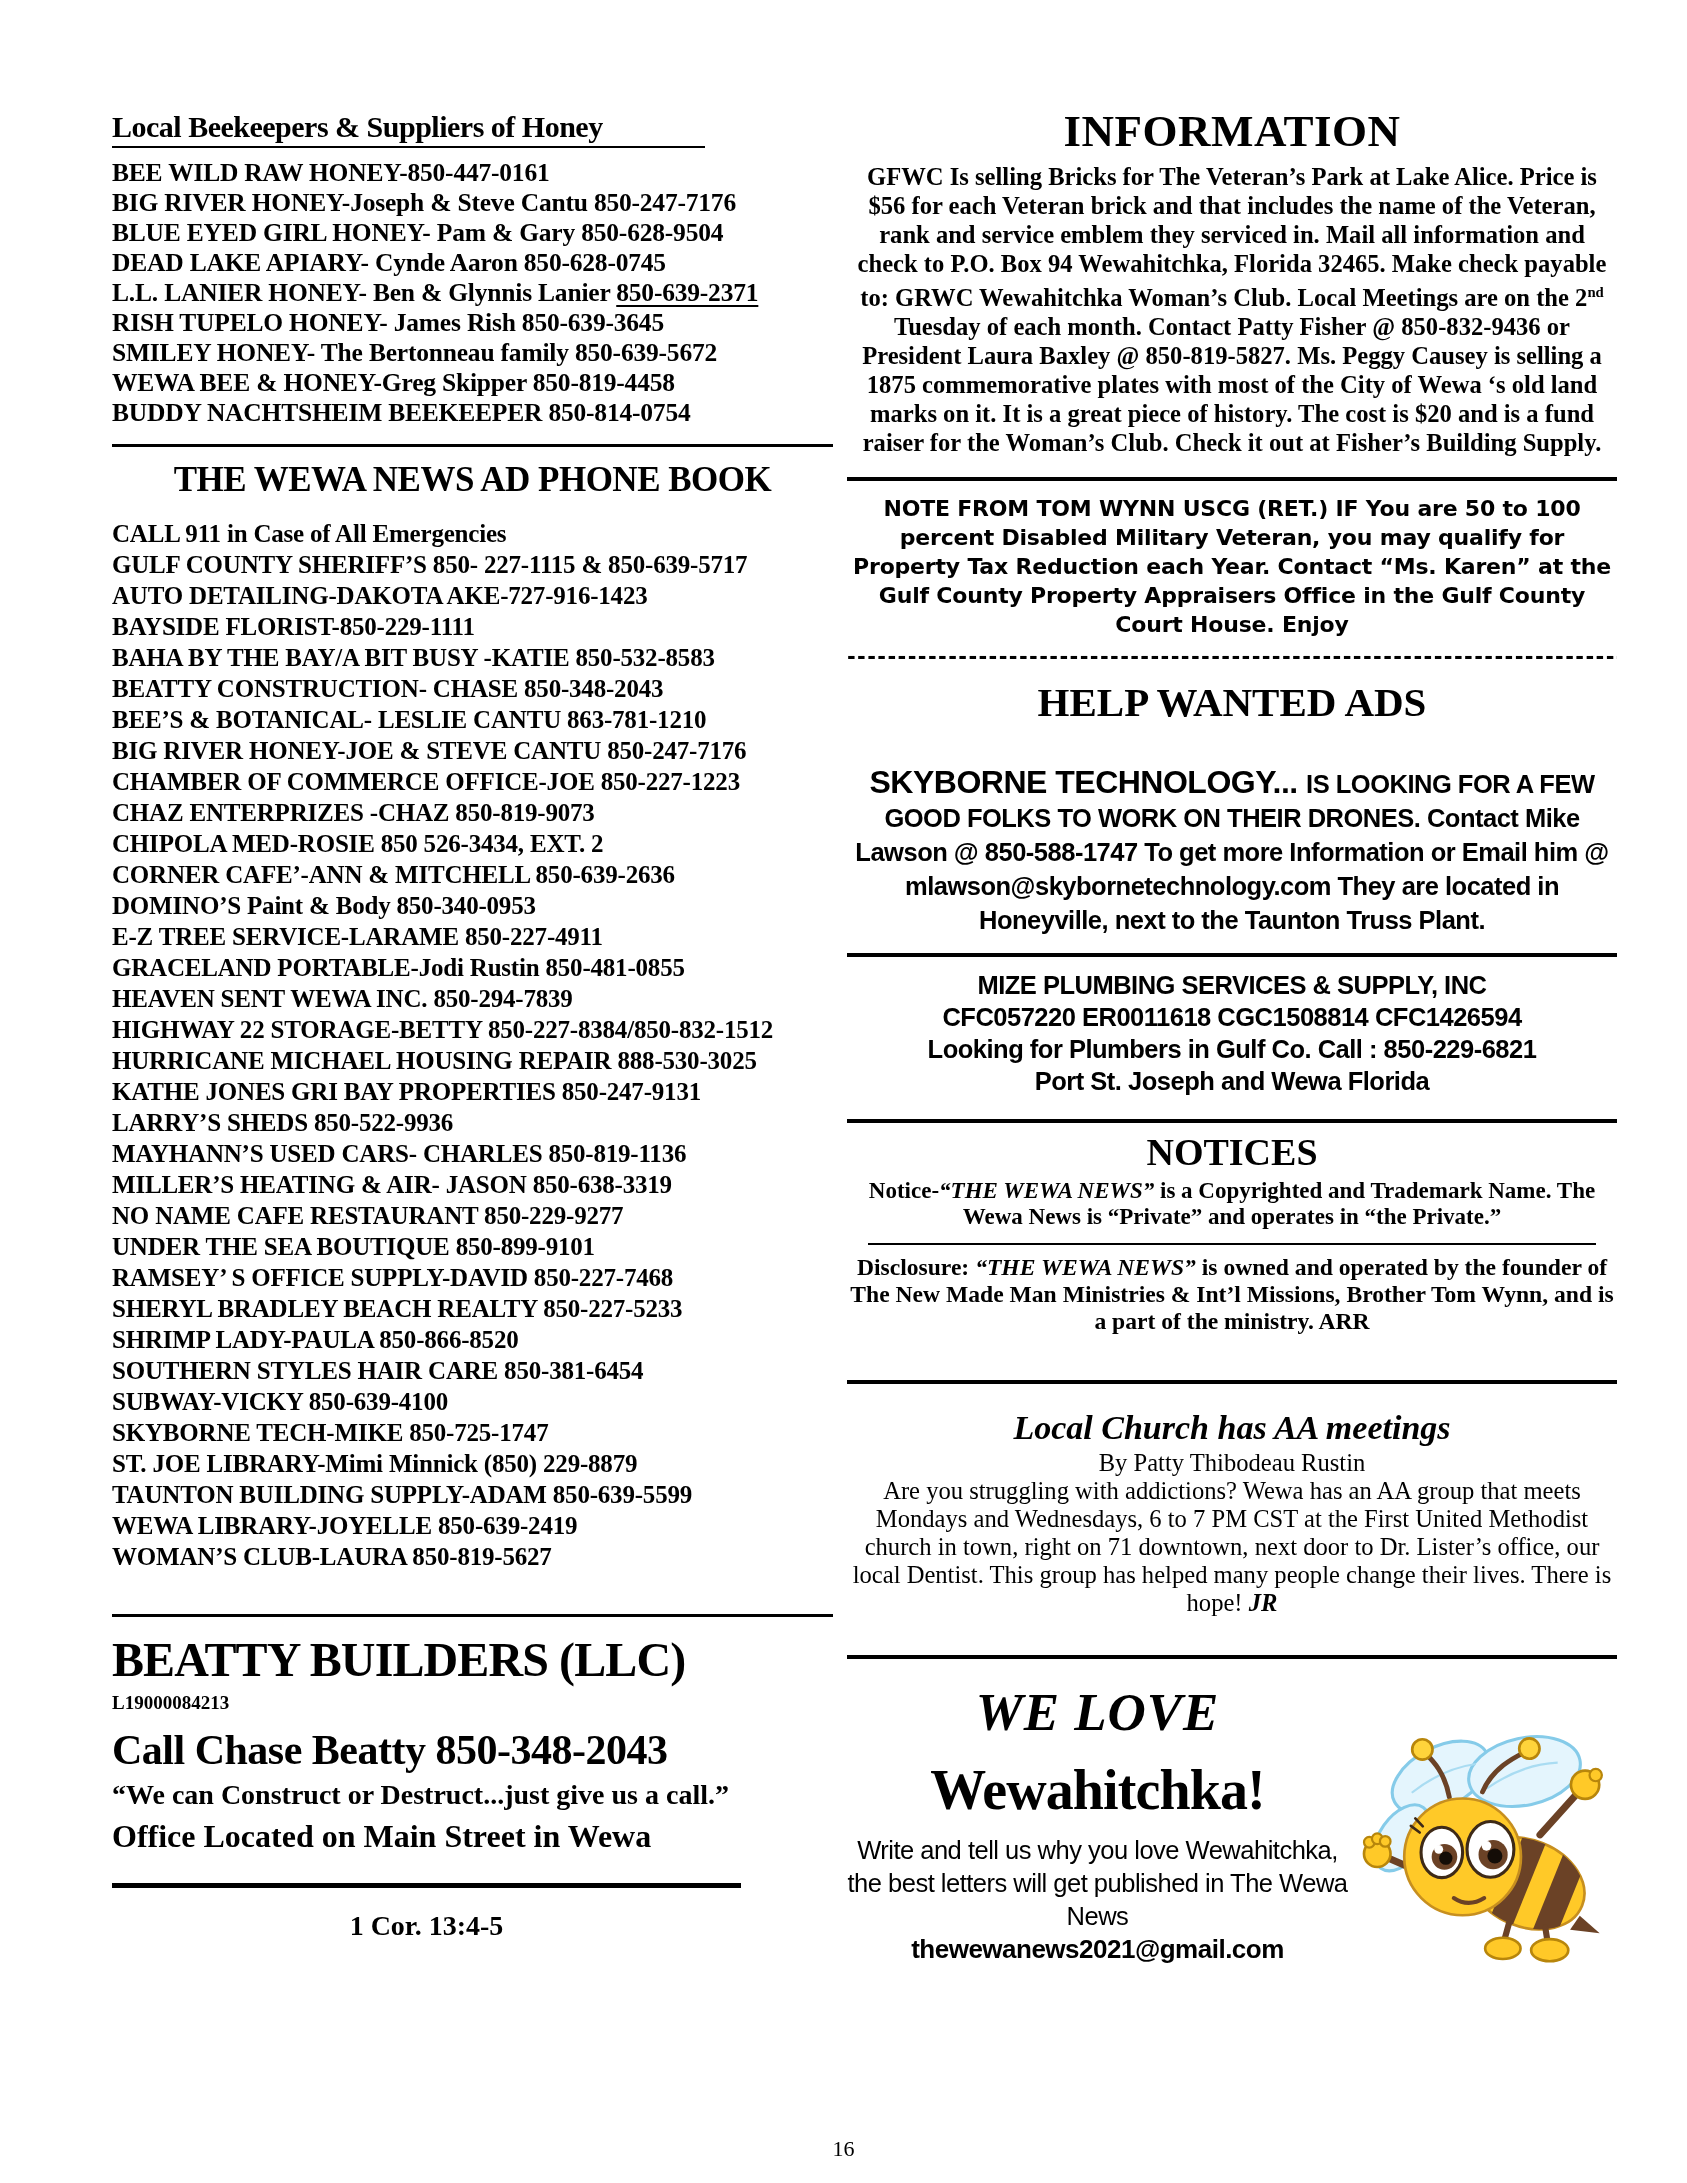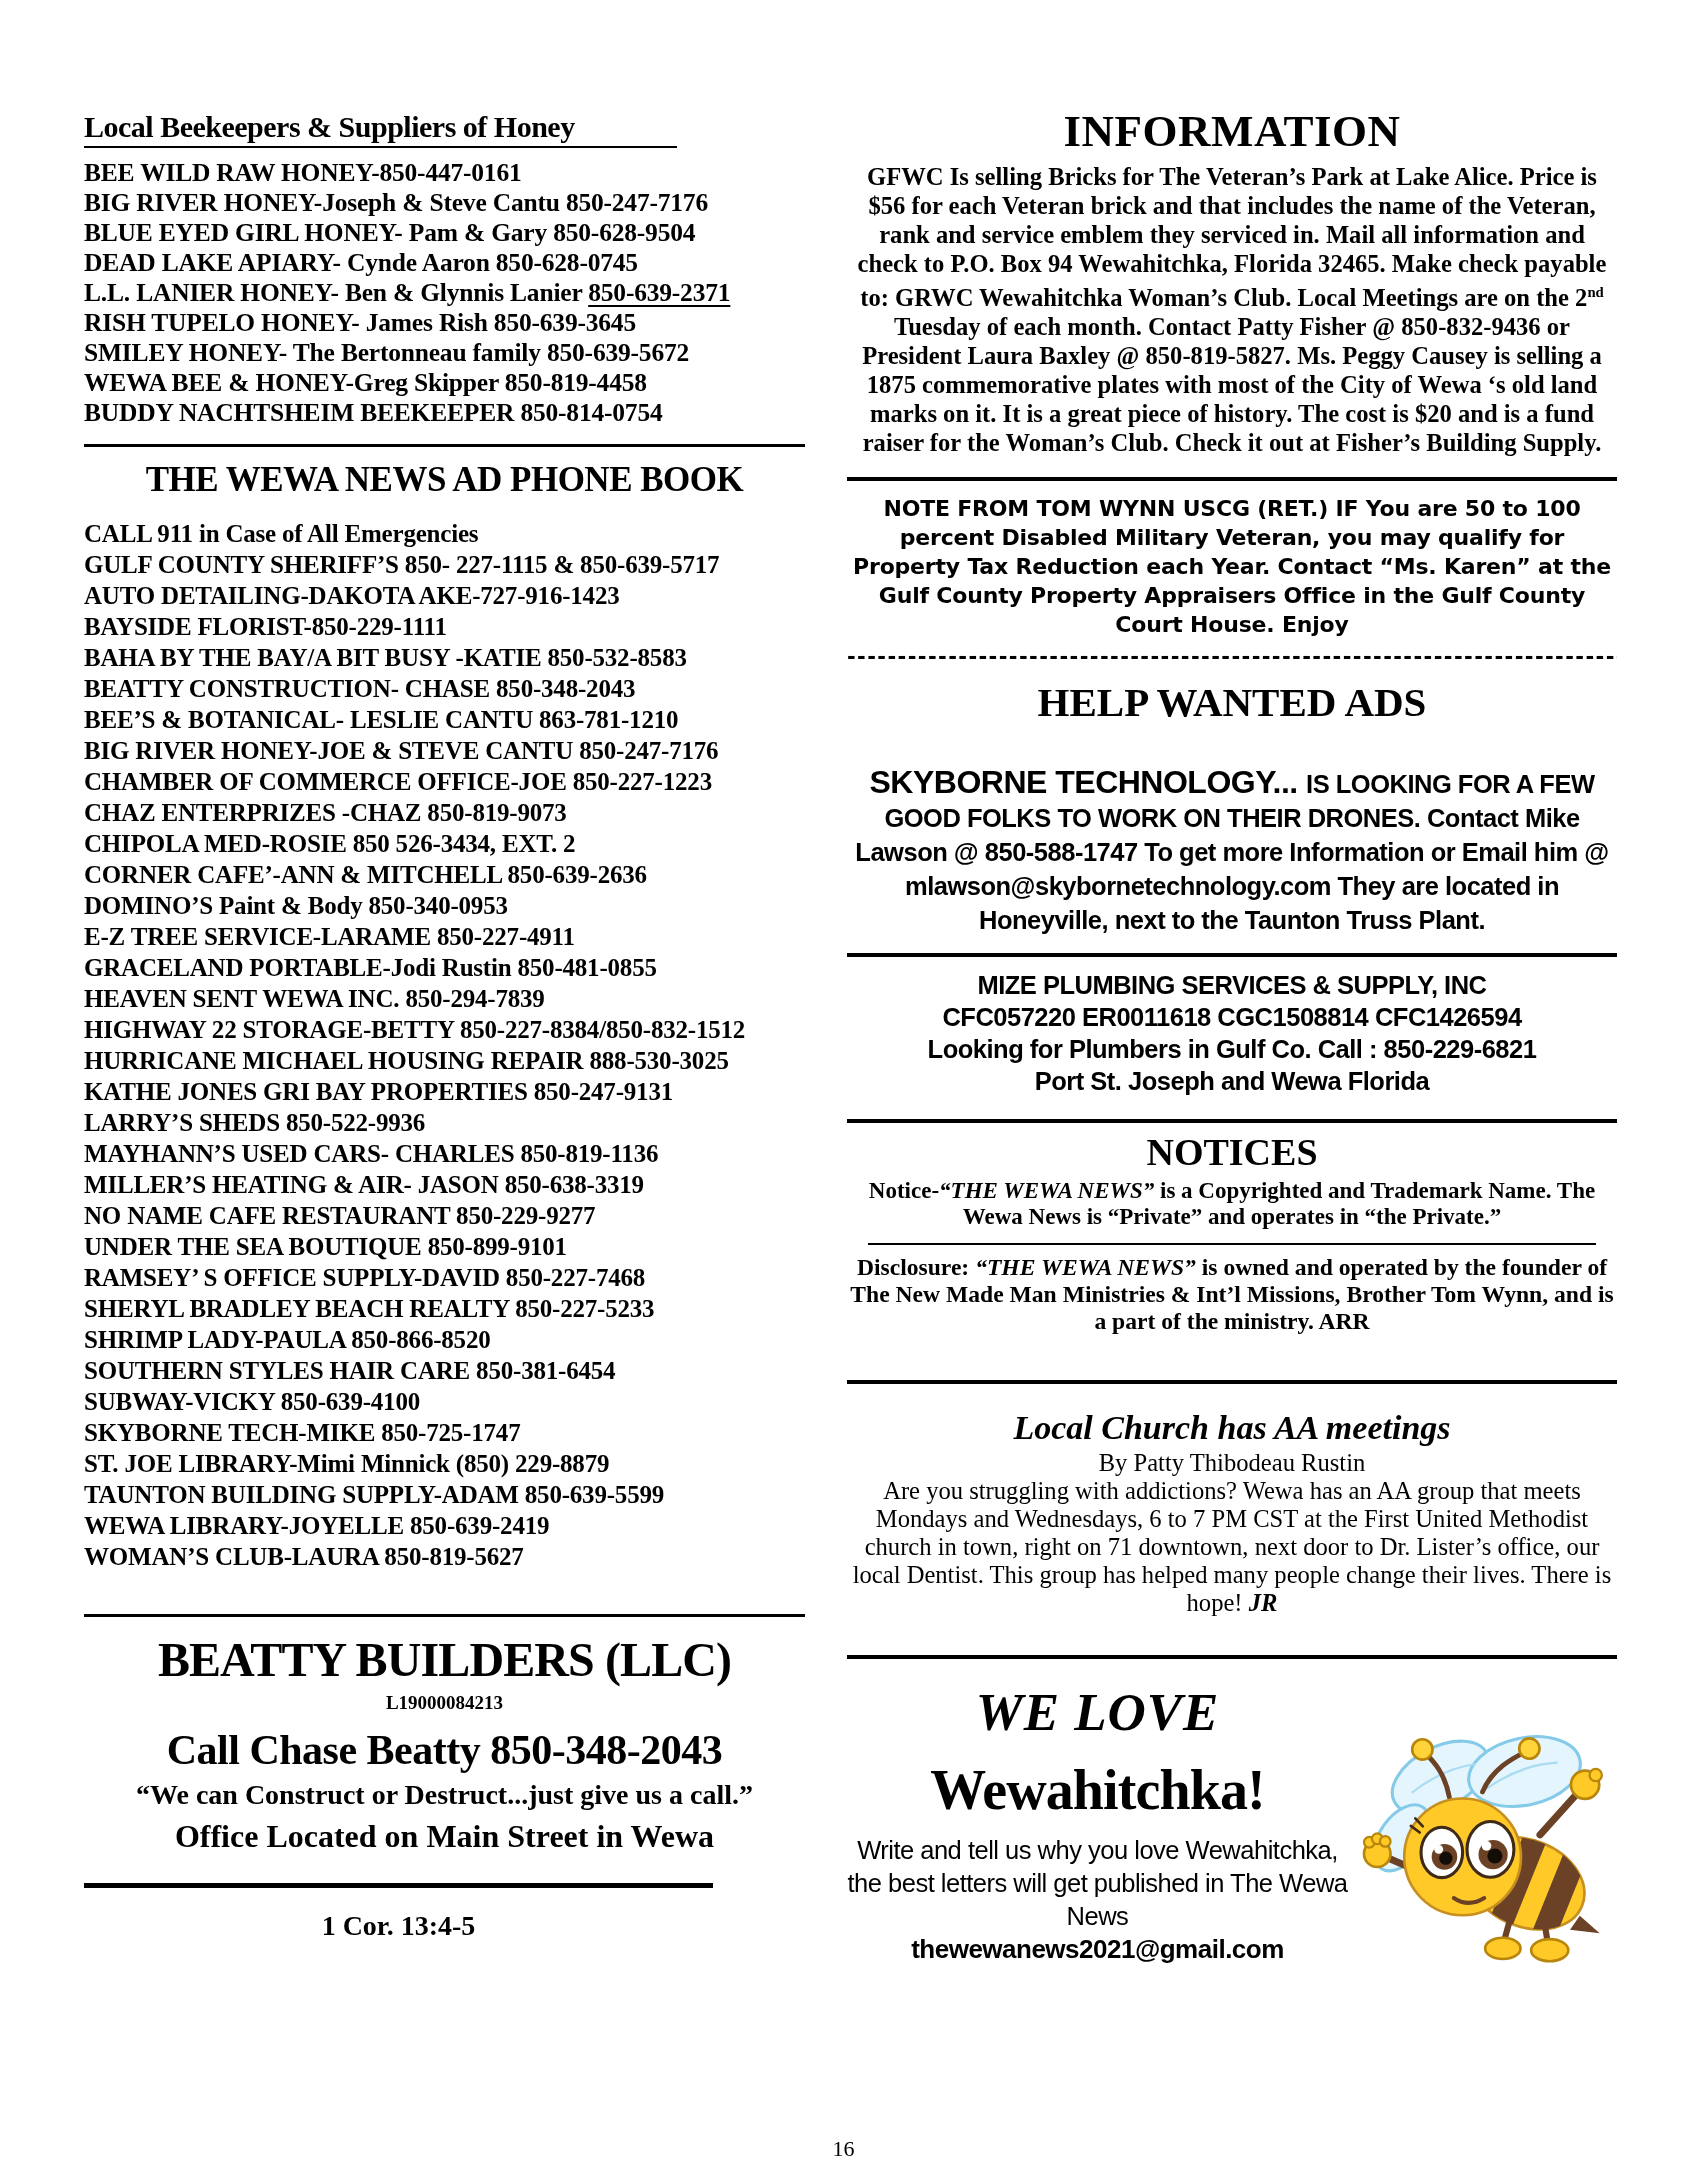--- a/index.html
+++ b/index.html
@@ -1,19 +1,19 @@
 <!DOCTYPE html>
 <html style="font-size:7.6px"><head>
 <meta charset="utf-8">
 <title>The Wewa News</title>
 <style>
   html,body{margin:0;padding:0;background:#ffffff;}
   .page{position:relative;width:1687px;height:2183px;background:#ffffff;color:#000;
         font-family:"Liberation Serif","DejaVu Serif",serif;overflow:hidden;}
-  .col-left{position:absolute;left:84px;top:110px;width:721px;}
+  .col-left{position:absolute;left:112px;top:110px;width:721px;}
   .col-right{position:absolute;left:847px;top:107px;width:770px;}
 
   
   .rule{background:#000;}
   .rule-bk{height:2.4px;margin-top:16px;}
   .rule-pb{height:3.3px;margin-top:42px;}
   .rule-beatty{height:5.7px;margin-top:29px;width:629px;}
   .rule-r1{height:4.3px;margin-top:20px;}
   .rule-r2{height:3.8px;margin-top:16px;}
   .rule-r3{height:3.8px;margin-top:22px;}
@@ -26,21 +26,21 @@
   .bk-title-txt{font-size:30px;font-weight:bold;border-bottom:2.4px solid #000;padding-bottom:1.9px;letter-spacing:-0.5px;}
   .bk-title-ext{width:102px;border-bottom:2.4px solid #000;height:9.5px;}
   .bk-list{margin-top:10.4px;}
   .bk-item{font-size:25.5px;font-weight:bold;line-height:30px;letter-spacing:-0.2px;white-space:nowrap;}
   .u-phone{text-decoration:underline;text-decoration-thickness:2.4px;text-underline-offset:4.3px;}
 
   .pb-title{font-size:35px;font-weight:bold;text-align:center;margin-top:13.2px;letter-spacing:-0.5px;}
   .pb-list{margin-top:18px;}
   .pb-item{font-size:25px;font-weight:bold;line-height:31px;letter-spacing:-0.2px;white-space:nowrap;}
 
-  .beatty{text-align:center;}
+  .beatty{}
   .beatty-name{font-size:48px;font-weight:bold;margin-top:17px;letter-spacing:-0.9px;line-height:51px;}
   .beatty-lic{font-size:19px;font-weight:bold;margin-top:4px;line-height:28px;}
   .beatty-call{font-size:42px;font-weight:bold;margin-top:10.4px;line-height:45px;letter-spacing:-0.5px;}
   .beatty-quote{font-size:28px;font-weight:bold;margin-top:6.6px;line-height:31px;}
   .beatty-office{font-size:32px;font-weight:bold;margin-top:8.5px;line-height:35px;}
   .scripture{font-size:28px;font-weight:bold;margin-top:22px;width:629px;text-align:center;}
 
   
   .info-title{font-size:45px;font-weight:bold;text-align:center;letter-spacing:0.5px;line-height:48px;}
   .info-body{font-size:24.6px;font-weight:bold;line-height:29px;text-align:center;margin-top:6.6px;}

